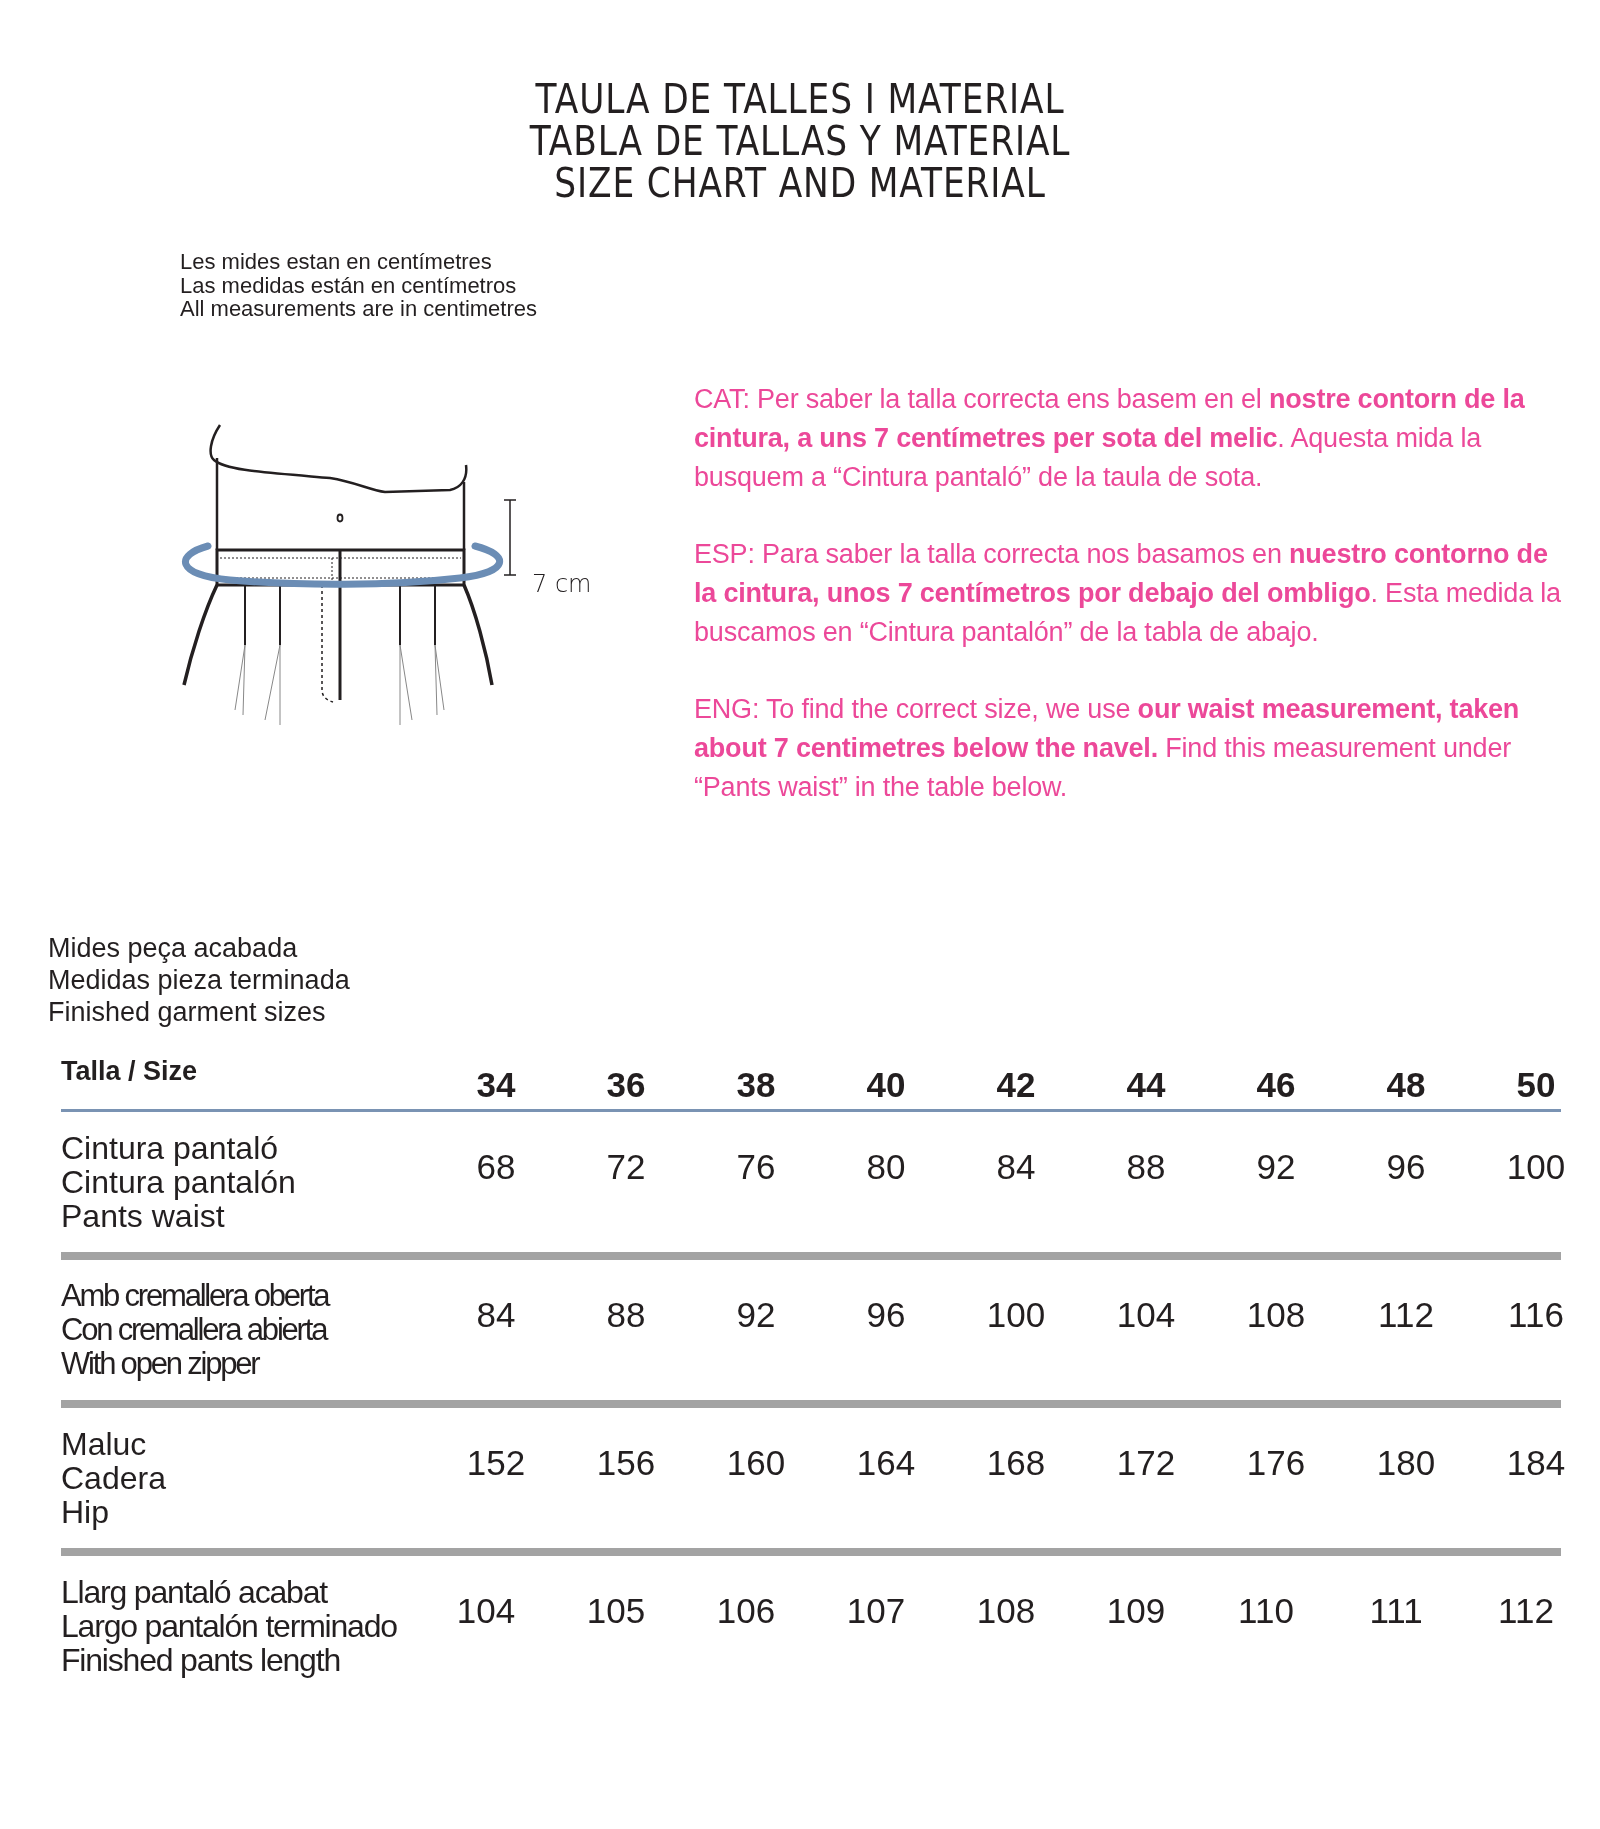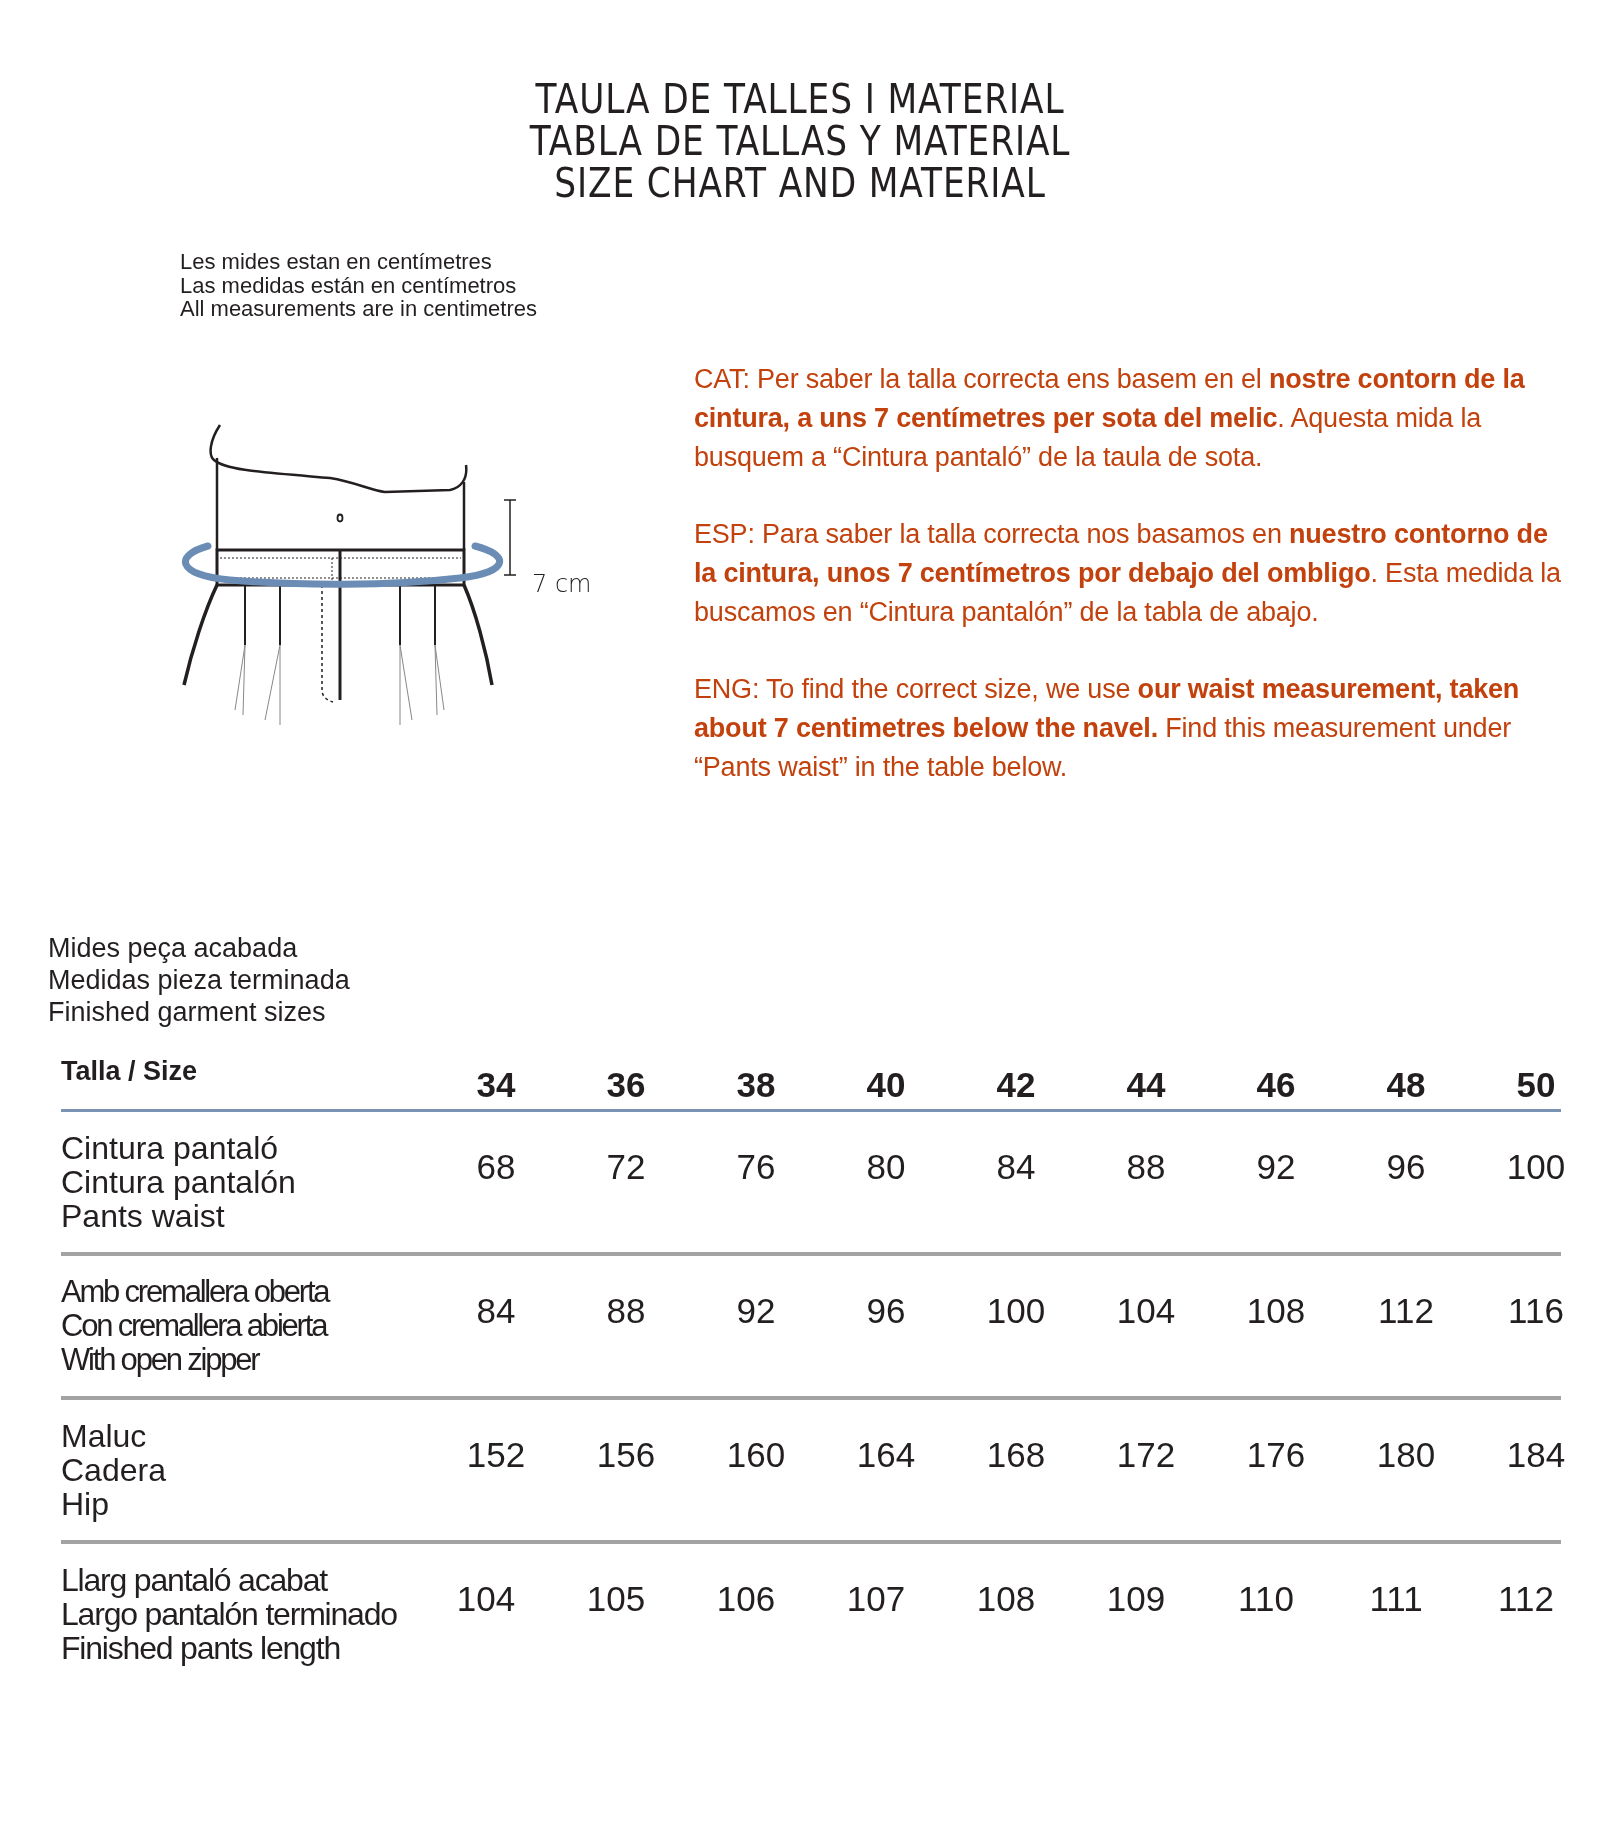--- a/index.html
+++ b/index.html
@@ -4,34 +4,34 @@
 <style>
   html, body { margin: 0; padding: 0; background: #ffffff; }
   body { width: 1600px; height: 1829px; position: relative; overflow: hidden;
          font-family: "Liberation Sans", "DejaVu Sans", sans-serif; color: #231f20; }
   .title { position: absolute; left: 0; top: 78px; width: 1600px; text-align: center;
            font-family: "DejaVu Sans", sans-serif; font-size: 40px; line-height: 42px;
            letter-spacing: 1px; font-weight: normal; color: #231f20; transform: scaleX(0.86); transform-origin: center; }
   .title div { white-space: nowrap; }
   .units { position: absolute; left: 180px; top: 250px; font-size: 22px; line-height: 23.5px; color: #231f20; }
   .figure { position: absolute; left: 170px; top: 410px; width: 470px; height: 370px; }
-  .instructions { position: absolute; left: 694px; top: 360px; width: 870px;
-                  font-size: 27px; line-height: 39px; color: #c2410c; letter-spacing: -0.2px; }
+  .instructions { position: absolute; left: 694px; top: 380px; width: 870px;
+                  font-size: 27px; line-height: 39px; color: #ec4899; letter-spacing: -0.2px; }
   .instructions p { margin: 0 0 38px 0; }
   .instructions b { font-weight: bold; }
   .finished { position: absolute; left: 48px; top: 932px; font-size: 27px; line-height: 32px; font-weight: normal; }
   .table { position: absolute; left: 48px; top: 1050px; width: 1500px; margin-left: 13px; }
   .row { position: relative; display: flex; align-items: center; }
   .row .label { width: 370px; flex: none; font-size: 32px; line-height: 34px; }
   .row .cells { display: flex; flex: 1; }
   .row .cell { width: 130px; text-align: center; font-size: 35px; }
   .header-row { height: 55px; align-items: flex-end; border-bottom: 3px solid #7a93b3; padding-bottom: 4px; }
   .header-row .label { font-size: 27px; font-weight: bold; align-self: flex-start; padding-top: 4px; }
   .header-row .cell { font-size: 35px; font-weight: bold; }
-  .data-row { height: 140px; border-bottom: 4px solid #a3a3a3; }
+  .data-row { height: 140px; border-bottom: 8px solid #a3a3a3; }
   .data-row.last { border-bottom: none; }
   .data-row .cells { margin-top: -30px; }
   .condensed { letter-spacing: -2.2px; font-size: 31px !important; }
 </style>
 </head>
 <body>
 
 <div class="title">
   <div>TAULA DE TALLES I MATERIAL</div>
   <div>TABLA DE TALLAS Y MATERIAL</div>

